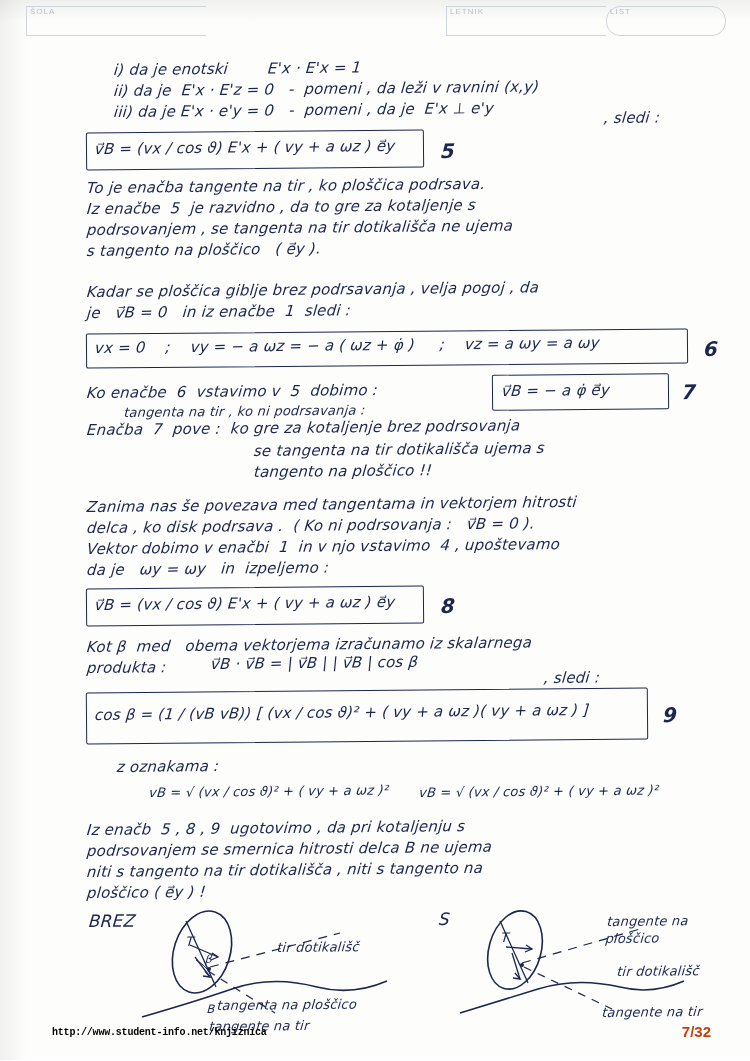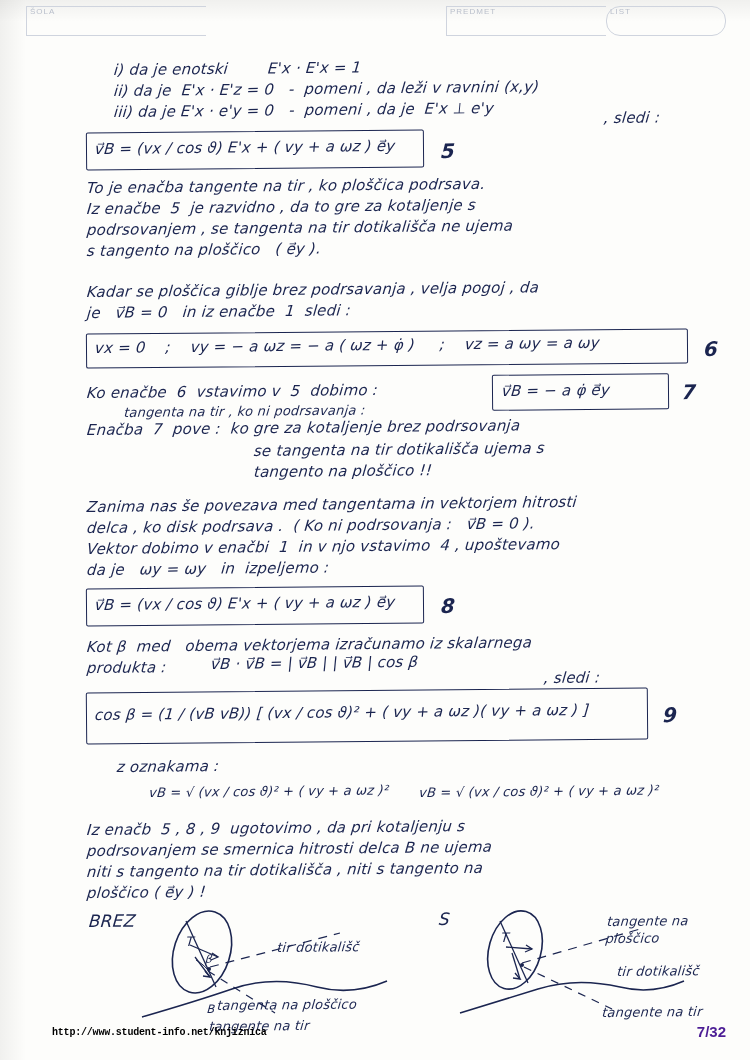--- a/index.html
+++ b/index.html
@@ -94,41 +94,41 @@
     left: 52px;
     bottom: 22px;
     font-family: "Liberation Mono", monospace;
     font-size: 10px;
     font-weight: bold;
     color: #000;
     letter-spacing: -0.2px;
   }
   .footer-page {
     position: absolute;
-    right: 24px;
+    right: 39px;
     bottom: 20px;
     font-family: "Liberation Sans", sans-serif;
     font-size: 15px;
     font-weight: bold;
-    color: #4c1d95;
+    color: #c2410c;
     text-align: right;
   }
   .sketch {
     position: absolute;
   }
 </style>
 </head>
 <body>
 
 <div class="page">
   <div class="paper-tint"></div>
 
   <div class="hdr-table">
     <div class="hdr-cell" style="left:0px;width:180px;">ŠOLA</div>
-    <div class="hdr-cell" style="left:420px;width:160px;">PREDMET</div>
+    <div class="hdr-cell" style="left:420px;width:160px;">LETNIK</div>
     <div class="hdr-cell last" style="left:580px;width:120px;border-radius:14px;">LIST</div>
   </div>
 
   <div class="hw ink" style="left:115px; top:60px;">i) da je enotski        E'x · E'x = 1</div>
   <div class="hw ink" style="left:115px; top:81px;">ii) da je  E'x · E'z = 0   -  pomeni , da leži v ravnini (x,y)</div>
   <div class="hw ink" style="left:115px; top:102px;">iii) da je E'x · e'y = 0   -  pomeni , da je  E'x ⊥ e'y</div>
   <div class="hw ink" style="left:605px; top:108px;">, sledi :</div>
 
   <div class="boxed" style="left:86px; top:131px; width:336px; height:36px;"></div>
   <div class="hw ink" style="left:96px; top:139px;">v⃗B = (vx / cos ϑ) E'x + ( vy + a ωz ) e⃗y</div>

